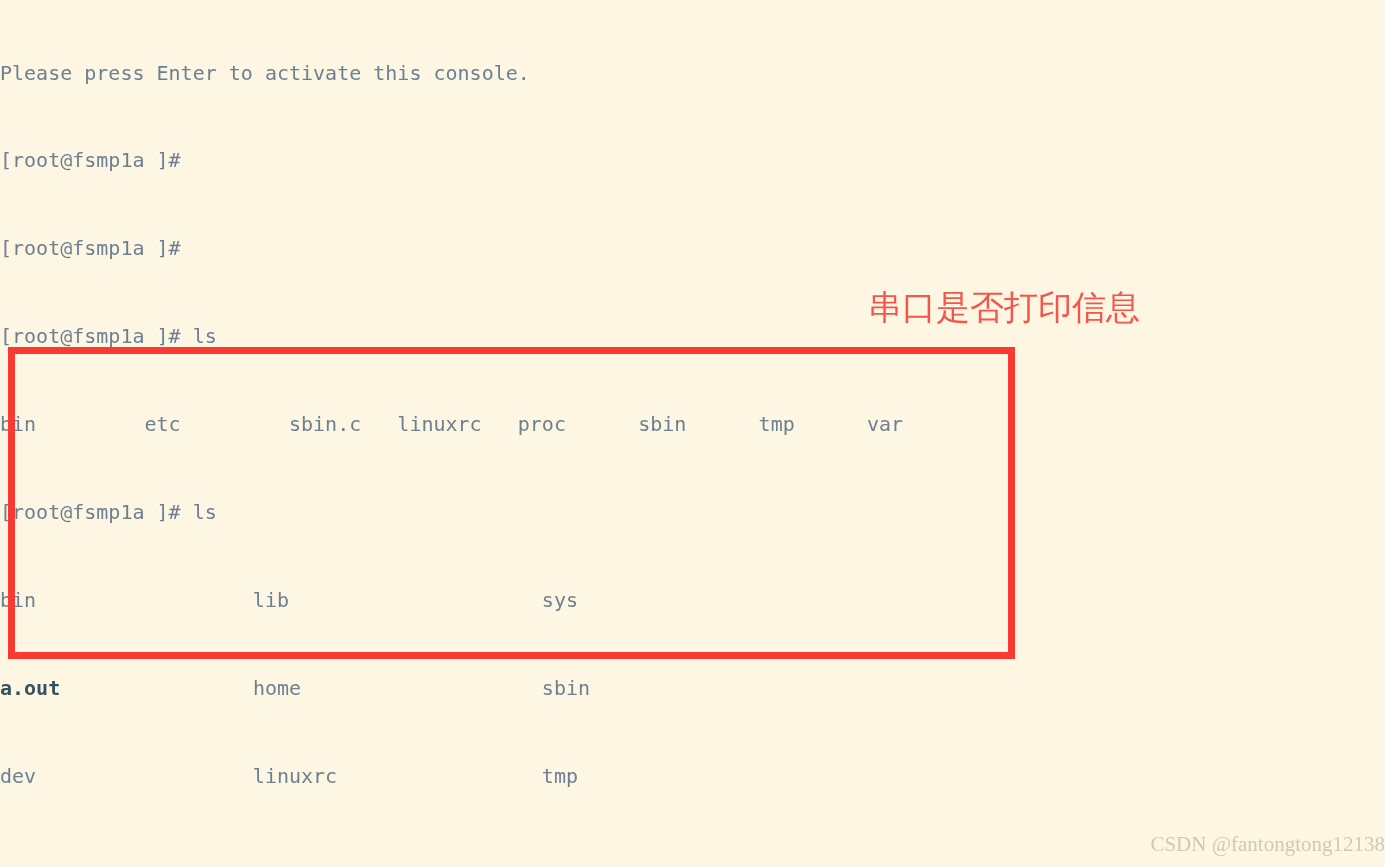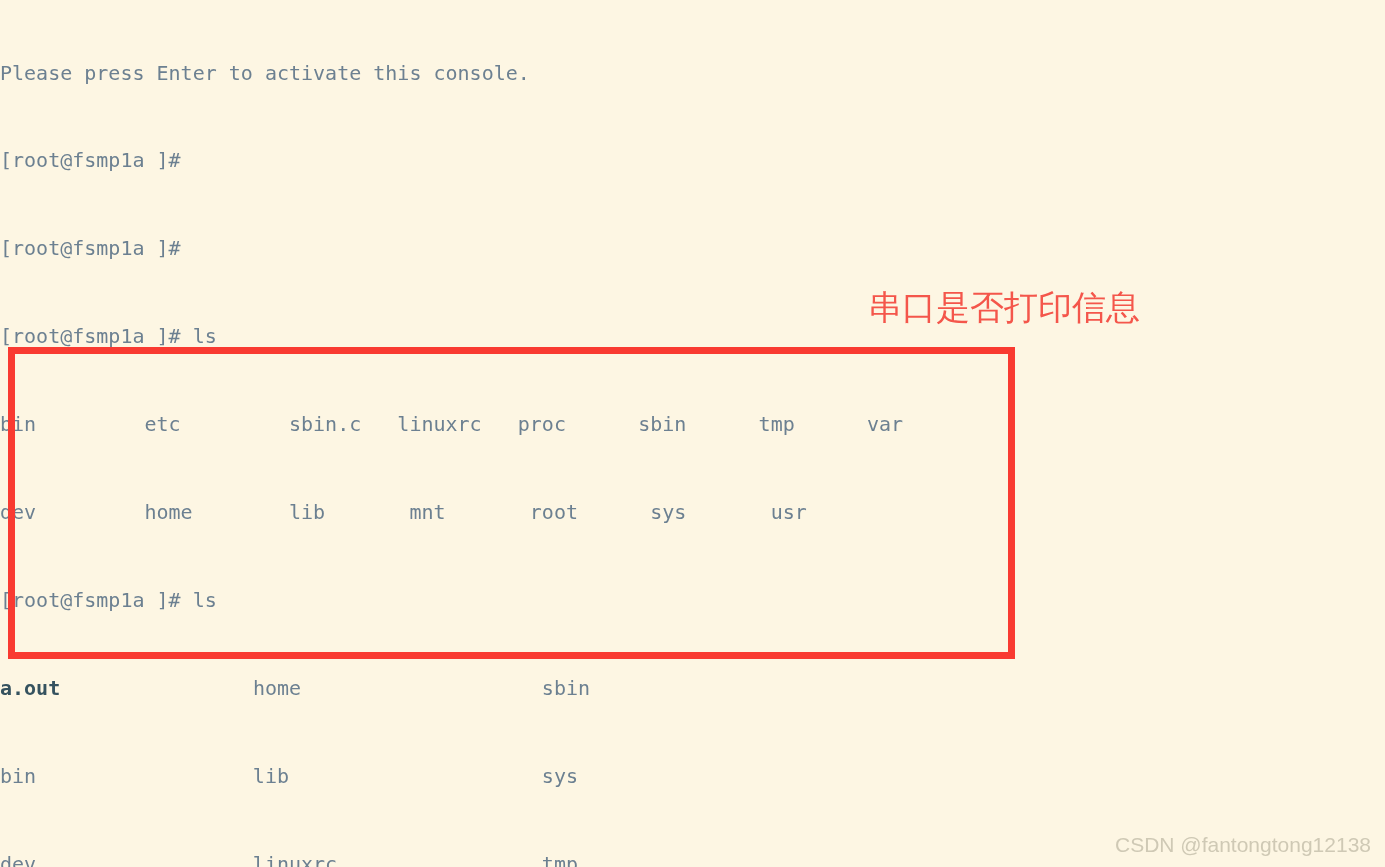--- a/index.html
+++ b/index.html
@@ -57,43 +57,42 @@
     font-family: "DejaVu Sans", "Liberation Sans", sans-serif;
     font-size: 34px;
     line-height: 38px;
     color: #f4564b;
     white-space: pre;
     font-weight: 500;
     margin-left: 40px;
   }
   #watermark {
     position: absolute;
-    right: 14px;
+    right: 0;
     bottom: 10px;
-    font-family: Liberation Sans, sans-serif;
+    font-family: Liberation Serif, serif;
     font-size: 21px;
     color: #cfc9b5;
     white-space: pre;
   }
 </style>
 </head>
 <body>
 
 <div id="screen">
 
   <div class="term">
     <div class="line">Please press Enter to activate this console.</div>
     <div class="line">[root@fsmp1a ]#</div>
     <div class="line">[root@fsmp1a ]#</div>
     <div class="line">[root@fsmp1a ]# ls</div>
     <div class="line">bin         etc         sbin.c   linuxrc   proc      sbin      tmp      var</div>
-    <div class="line">dev         home        lib       mnt       root      sys       usr</div>
     <div class="line">[root@fsmp1a ]# ls</div>
+    <div class="line">bin                  lib                     sys</div>
     <div class="line"><span class="exe">a.out</span><span id="l07rest">                home                    sbin</span></div>
-    <div class="line">bin                  lib                     sys</div>
     <div class="line">dev                  linuxrc                 tmp</div>
     
     
     
     
     
     
     
     
     

